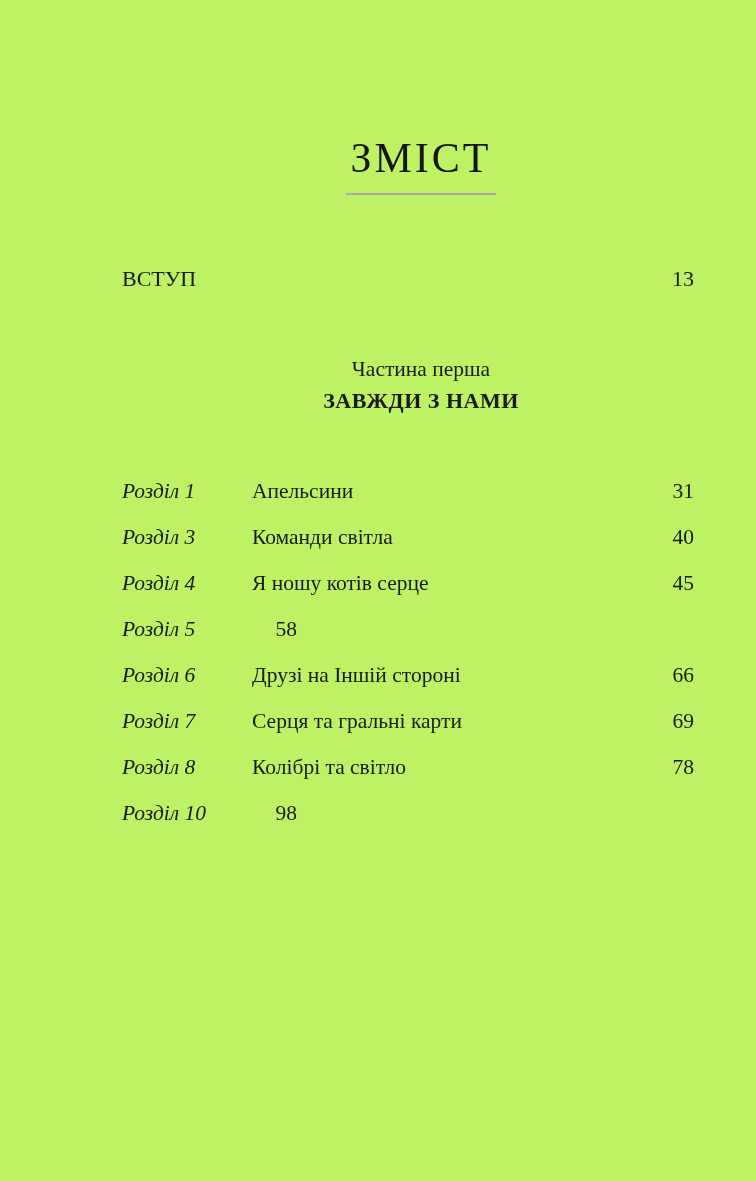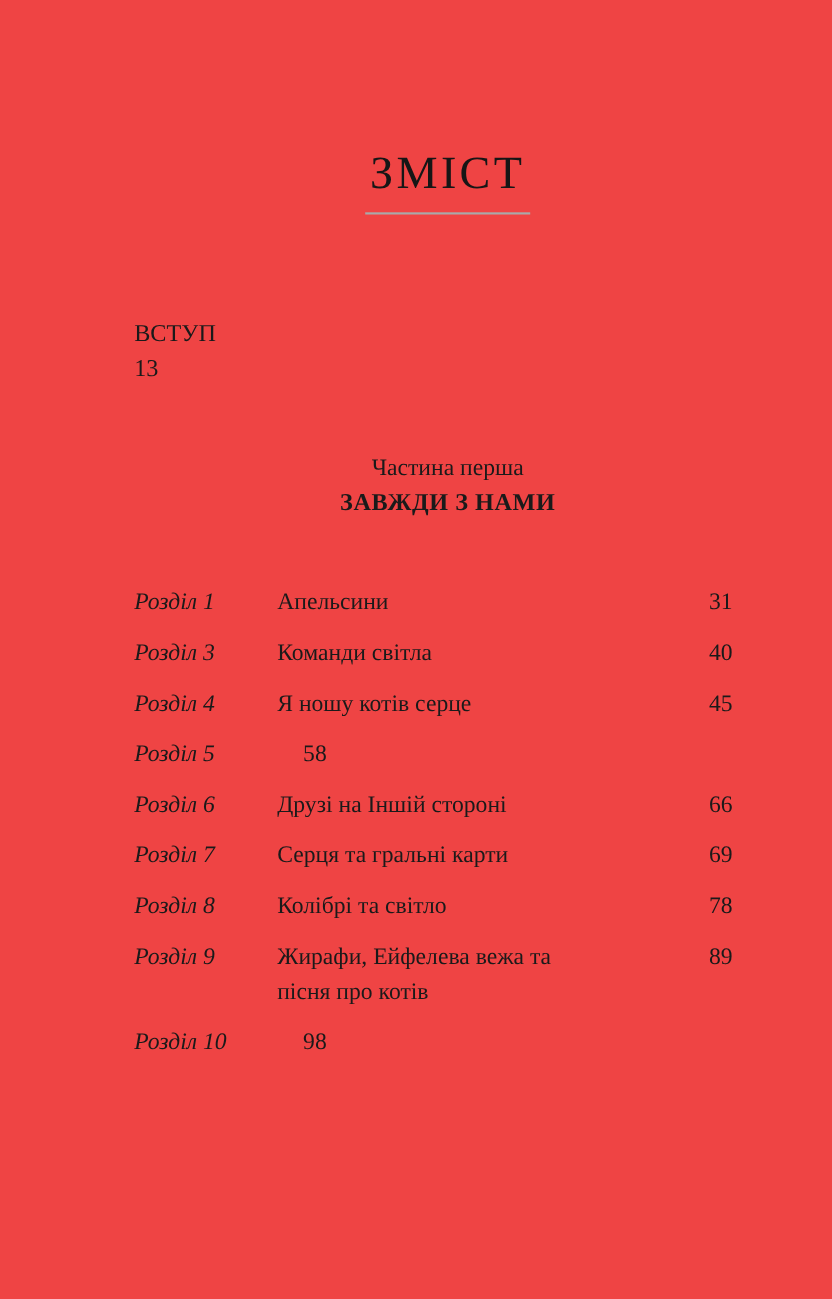--- a/index.html
+++ b/index.html
@@ -4,23 +4,23 @@
 <style>
   html, body {
     margin: 0;
     padding: 0;
     background: #ffffff;
   }
   .page {
     position: relative;
     width: 756px;
     height: 1181px;
-    background: #ef4444;
+    background: #bef264;
     box-sizing: border-box;
-    padding: 132px 90px 0 122px;
+    padding: 132px 62px 0 122px;
     font-family: "Liberation Serif", serif;
     color: #1a1a1a;
     overflow: hidden;
   }
   .centered-block {
     position: relative;
     left: 13px; 
     text-align: center;
   }
   .toc-title {
@@ -31,27 +31,26 @@
     line-height: 1.25;
     color: #161616;
   }
   .title-rule {
     width: 150px;
     height: 2px;
     background: #a9a9a9;
     margin: 8px auto 0 auto;
   }
   .intro-row {
-    margin-top: 92px;
+    margin-top: 68px;
     display: flex;
     justify-content: space-between;
     align-items: baseline;
     font-size: 22px;
     line-height: 32px;
-    flex-direction: column;
   }
   .part-heading {
     margin-top: 58px;
   }
   .part-kicker {
     font-size: 21.5px;
     line-height: 32px;
     font-weight: 400;
   }
   .part-name {
@@ -139,26 +138,20 @@
     <span class="ch-title">Серця та гральні карти</span>
     <span class="ch-page">69</span>
   </div>
 
   <div class="chapter-row">
     <span class="ch-label">Розділ 8</span>
     <span class="ch-title">Колібрі та світло</span>
     <span class="ch-page">78</span>
   </div>
 
-  <div class="chapter-row">
-    <span class="ch-label">Розділ 9</span>
-    <span class="ch-title">Жирафи, Ейфелева вежа та
-пісня про котів</span>
-    <span class="ch-page">89</span>
-  </div>
 
   <div class="chapter-row">
     <span class="ch-label">Розділ 10</span>
     <span class="ch-page">98</span>
   </div>
 </div>
 
 </div>
 
 </body></html>

